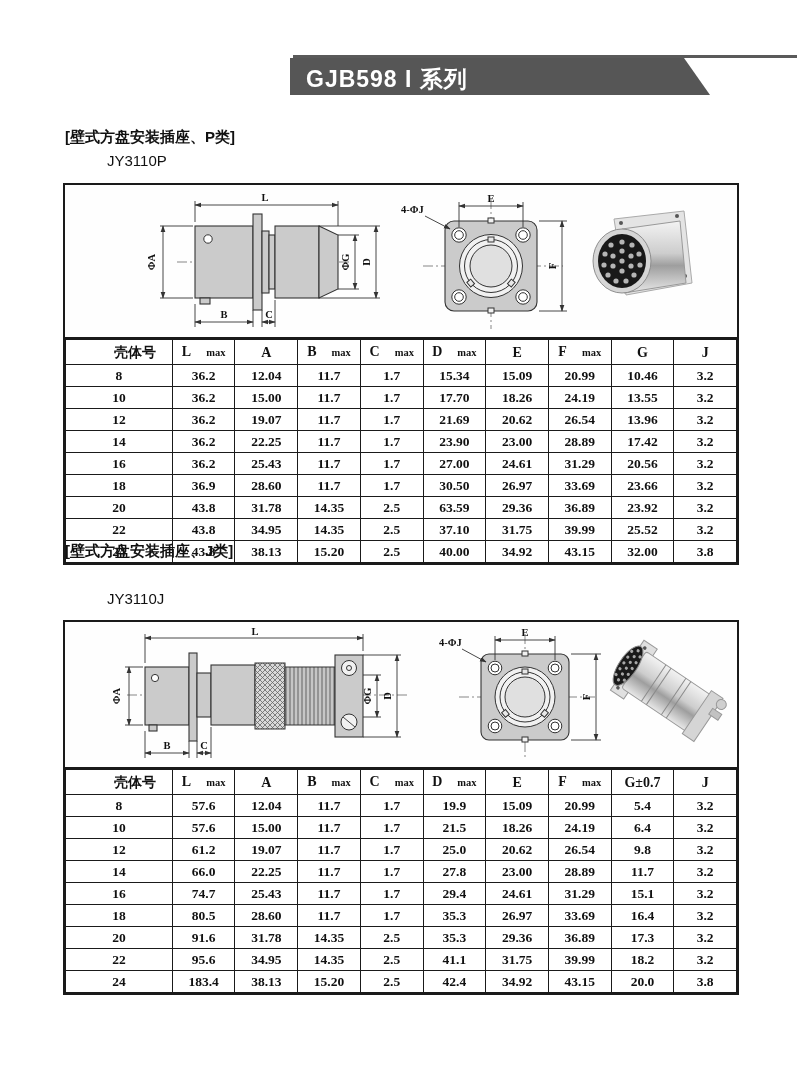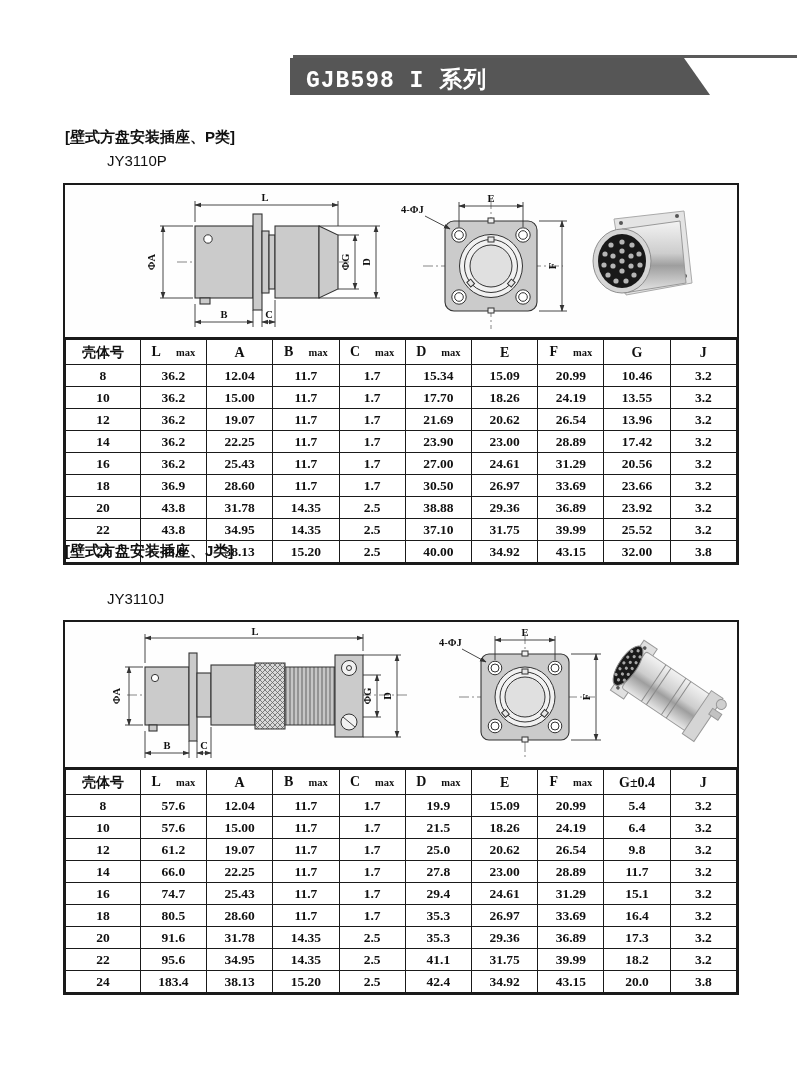--- a/index.html
+++ b/index.html
@@ -2,40 +2,40 @@
 <html><head>
 <meta charset="utf-8">
 <style>
   html,body{margin:0;padding:0;}
   body{width:800px;height:1086px;background:#ffffff;position:relative;
        font-family:"Liberation Sans",sans-serif;color:#111;overflow:hidden;}
 
   
   .topline{position:absolute;top:55px;left:293px;width:504px;height:3px;background:#5a5a5a;}
   .banner{position:absolute;top:58px;left:290px;width:420px;height:37px;background:#565656;
-          clip-path:polygon(0 0,394px 0,420px 37px,0 37px);font-family:Liberation Mono, monospace;}
+          clip-path:polygon(0 0,394px 0,420px 37px,0 37px);}
   .banner-title{color:#fff;font-weight:bold;font-size:23px;letter-spacing:1px;
                 padding:6px 0 0 16px;white-space:nowrap;}
 
   
   .sec-label{position:absolute;left:65px;font-size:15px;font-weight:bold;}
   .sec-model{position:absolute;left:65px;font-size:15px;margin-left:42px;}
 
   
   .panel{position:absolute;left:63px;width:672px;border:2px solid #1a1a1a;background:#fff;}
   .drawings{position:relative;border-bottom:2px solid #1a1a1a;background:#fefefe;}
   .d1{height:152px;}
   .d2{height:145px;}
   .abs{position:absolute;}
 
   table{width:100%;border-collapse:collapse;table-layout:fixed;
         font-family:"Liberation Serif",serif;font-weight:bold;font-size:13.5px;}
   th,td{border:1px solid #1a1a1a;text-align:center;padding:0;height:21px;line-height:21px;}
   thead th{height:23px;line-height:23px;font-size:14px;}
-  th:first-child{width:11%;}
+  th:first-child{width:11%;padding-left:32px;}
   th .sub{font-size:10.5px;margin-left:15px;}
 
   
   .part{fill:#cbcbcb;stroke:#333;stroke-width:1.1;}
   .lite{fill:#f1f1f1;stroke:#333;stroke-width:1;}
   .hole{fill:#fff;stroke:#333;stroke-width:1;}
   .ring{fill:none;stroke:#333;stroke-width:1;}
   .dim{stroke:#333;stroke-width:0.9;fill:none;}
   .cl{stroke:#555;stroke-width:0.7;stroke-dasharray:10 3 2 3;fill:none;}
   .dimtxt{font-family:"Liberation Serif",serif;font-size:10.5px;font-weight:bold;fill:#111;}
@@ -258,21 +258,21 @@
           <td>33.69</td>
           <td>23.66</td>
           <td>3.2</td>
         </tr>
         <tr>
           <td>20</td>
           <td>43.8</td>
           <td>31.78</td>
           <td>14.35</td>
           <td>2.5</td>
-          <td>38.88</td>
+          <td>63.59</td>
           <td>29.36</td>
           <td>36.89</td>
           <td>23.92</td>
           <td>3.2</td>
         </tr>
         <tr>
           <td>22</td>
           <td>43.8</td>
           <td>34.95</td>
           <td>14.35</td>
@@ -412,21 +412,21 @@
     <thead>
         <tr>
           <th>壳体号</th>
           <th><span>L</span><span class="sub">max</span></th>
           <th>A</th>
           <th><span>B</span><span class="sub">max</span></th>
           <th><span>C</span><span class="sub">max</span></th>
           <th><span>D</span><span class="sub">max</span></th>
           <th>E</th>
           <th><span>F</span><span class="sub">max</span></th>
-          <th>G±0.4</th>
+          <th>G±0.7</th>
           <th>J</th>
         </tr>
       </thead>
     <tbody>
         <tr>
           <td>8</td>
           <td>57.6</td>
           <td>12.04</td>
           <td>11.7</td>
           <td>1.7</td>

